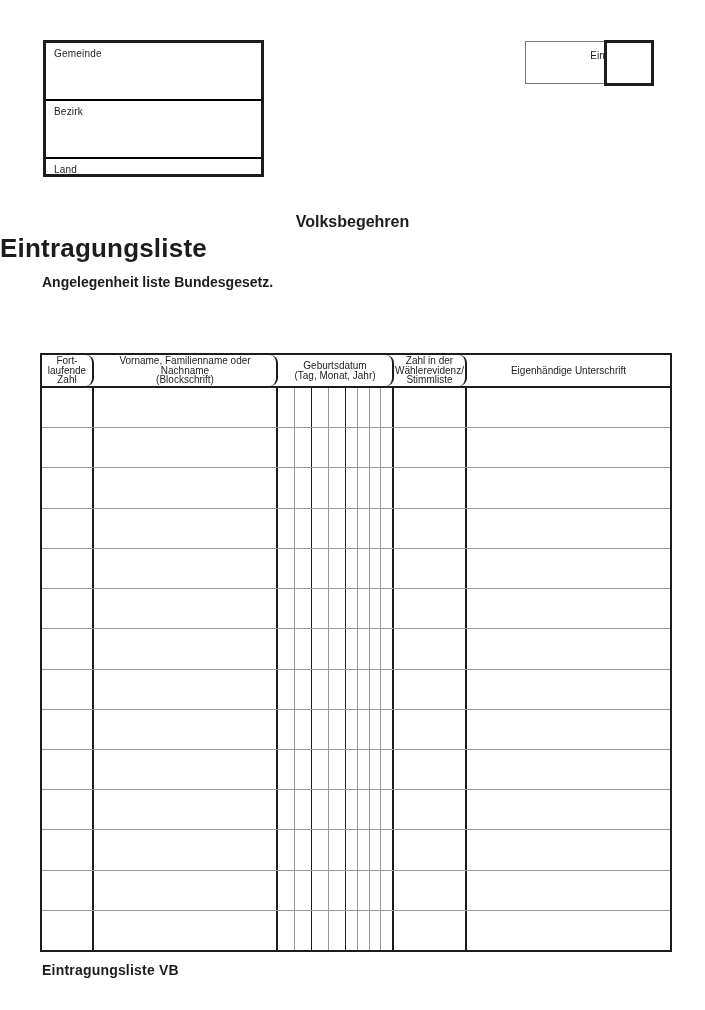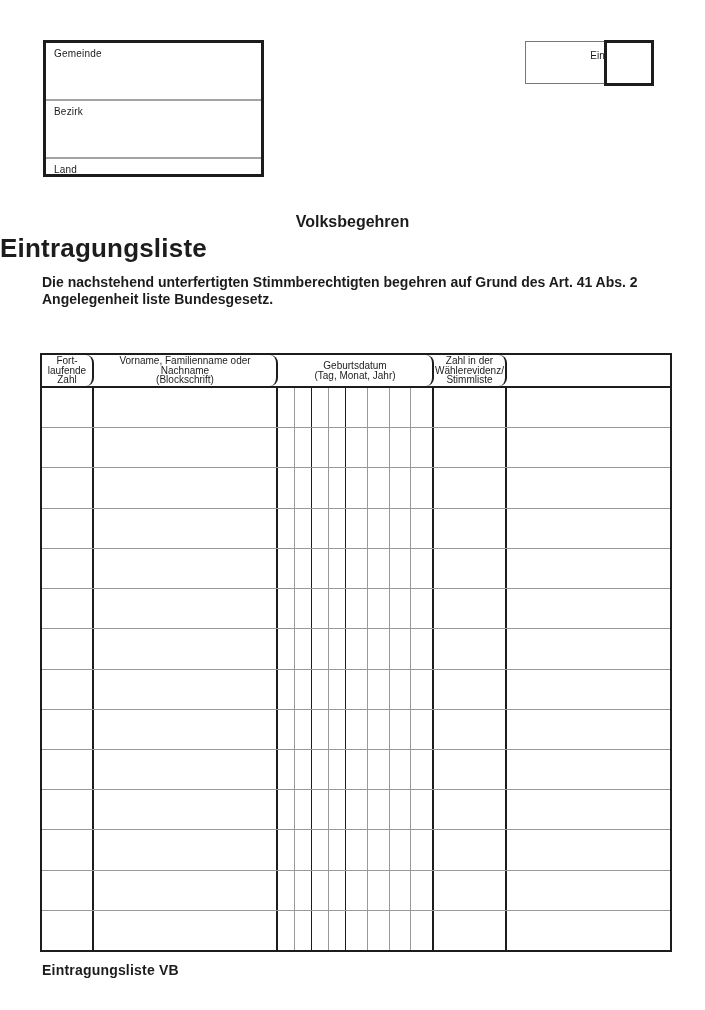--- a/index.html
+++ b/index.html
@@ -8,21 +8,21 @@
   .page {
     position:relative; width:705px; height:1010px; margin:0 auto;
     background:#ffffff; color:#1c1c1c; overflow:hidden;
   }
 
   
   .muni-box {
     position:absolute; left:43px; top:40px; width:221px; height:137px;
     border:3px solid #1c1c1c; display:flex; flex-direction:column;gap:40px;
   }
-  .muni-field { flex:1; border-top:2px solid #a3a3a3; }
+  .muni-field { flex:1; border-top:2px solid #000000; }
   .muni-field:first-child { border-top:none; }
   .muni-label { font-size:10px; padding:5px 0 0 8px; letter-spacing:.2px; }
 
   
   .listnr-box {
     position:absolute; left:525px; top:41px; width:129px; height:43px;
     border:1px solid #777; display:flex; align-items:center;
   }
   .listnr-label {
     flex:1; text-align:right; font-size:10px; line-height:12.5px;
@@ -58,21 +58,21 @@
   .thead { height:33px; display:flex; border-bottom:2px solid #1c1c1c; }
   .th {
     display:flex; align-items:center; justify-content:center; text-align:center;
     font-size:10px; line-height:9.6px; white-space:pre-line;border-radius:8px;
   }
   .tbody { flex:1; display:flex; flex-direction:column; }
   .trow { flex:1; display:flex; border-bottom:1px solid #999; }
   .trow:last-child { border-bottom:none; }
   .c1 { width:52px; }
   .c2 { width:184px; }
-  .c3 { width:156px; }
+  .c3 { width:116px; }
   .c4 { width:73px; }
   .c5 { flex:1; }
   .th, .td { border-right:2px solid #1c1c1c; }
   .th.c5, .td.c5 { border-right:none; }
   .td.c3 { display:flex; padding:0; }
   .dgroup { display:flex; border-right:1.5px solid #1c1c1c; }
   .dgroup:last-child { border-right:none; }
   .dgroup.g2 { width:34.2px; }
   .dgroup.gy { flex:1; }
   .dcell { flex:1; border-right:1px solid #999; }
@@ -104,36 +104,36 @@
   <div class="listnr-box">
     <div class="listnr-label">Eintragungs-
 liste Nr.</div>
     <div class="listnr-square"></div>
   </div>
 
   <div class="subtitle">Volksbegehren</div>
   <div class="main-title">Eintragungsliste</div>
 
   <div class="intro">
-    <div>Die nachstehend unterfertigten Stimmberechtigten begehren auf Grund des Art. 41 Abs. 2</div>
     <div>Angelegenheit liste Bundesgesetz.</div>
   </div>
 
   <div class="form-table">
     <div class="thead">
       <div class="th c1">Fort-
 laufende
 Zahl</div>
       <div class="th c2">Vorname, Familienname oder Nachname
 (Blockschrift)</div>
       <div class="th c3">Geburtsdatum
 (Tag, Monat, Jahr)</div>
       <div class="th c4">Zahl in der
 Wählerevidenz/
 Stimmliste</div>
+      <div class="th c5">Eigenhändige Unterschrift</div>
     </div>
     <div class="tbody">
         <div class="trow">
           <div class="td c1"></div>
           <div class="td c2"></div>
           <div class="td c3">
             <div class="dgroup g2">
               <div class="dcell"></div>
               <div class="dcell"></div>
             </div>

